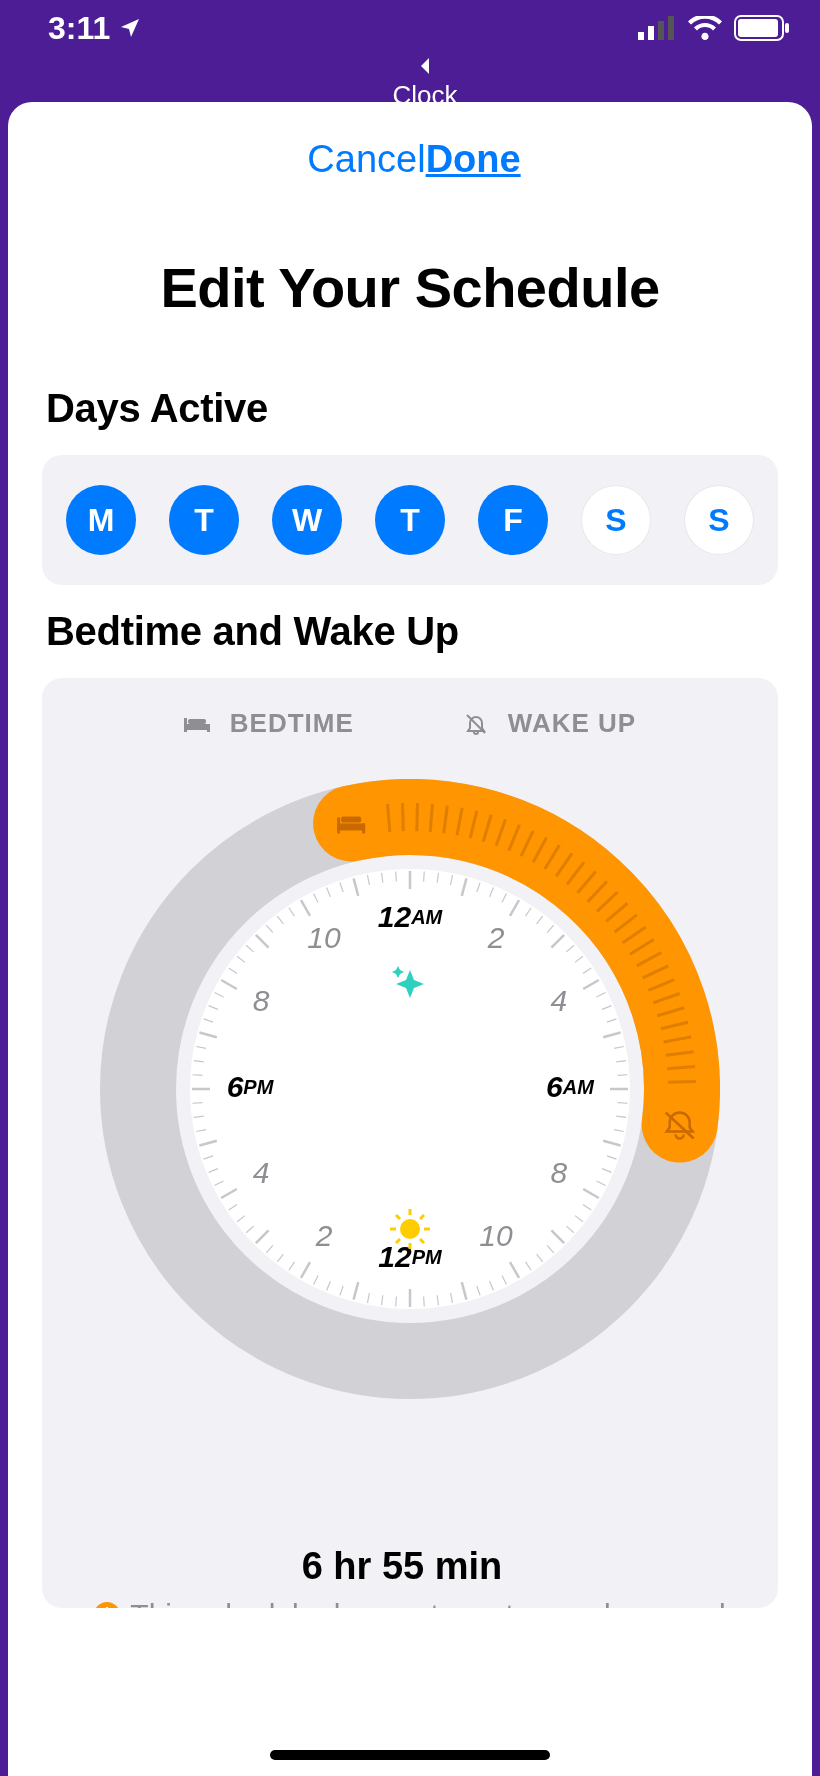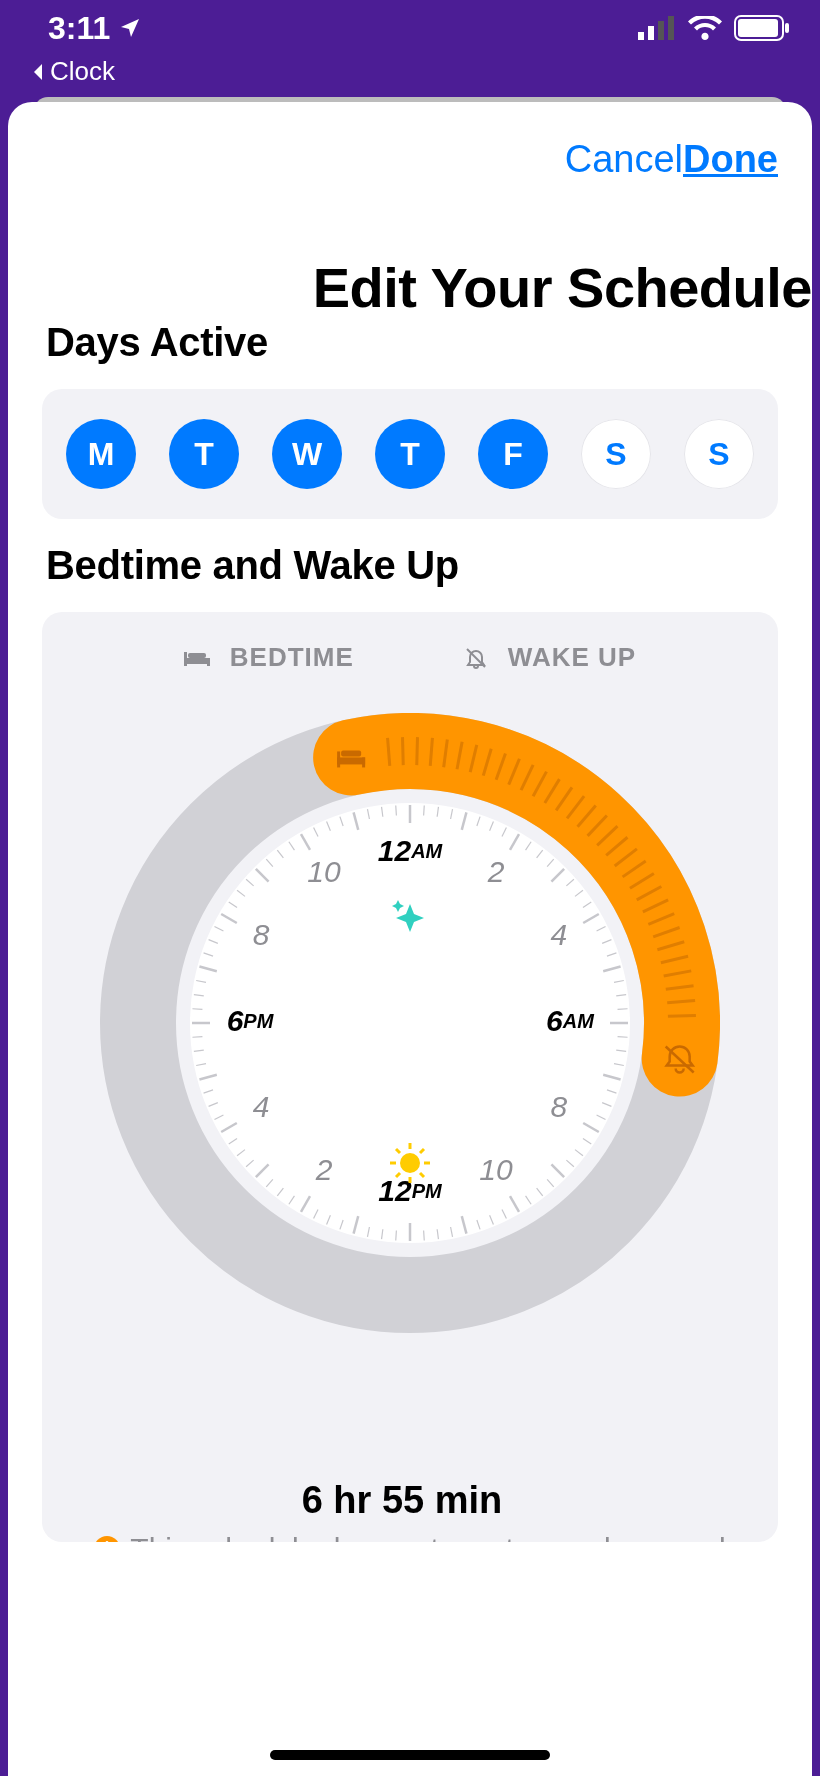--- a/index.html
+++ b/index.html
@@ -3,32 +3,32 @@
 <meta charset="utf-8">
 <style>
   * { box-sizing: border-box; margin: 0; padding: 0; }
   html, body { width: 820px; height: 1776px; font-family: -apple-system, "SF Pro Text", "Helvetica Neue", Arial, sans-serif; background: #000; }
   .phone { width: 820px; height: 1776px; background: #4c1d95; position: relative; overflow: hidden; }
 
   
   .statusbar { height: 56px; display: flex; align-items: center; justify-content: space-between; padding: 0 30px 0 48px; color: #fff; font-weight: 600; font-size: 32px; }
   .statusbar .left { display: flex; align-items: center; gap: 8px; }
   .statusbar .right { display: flex; align-items: center; gap: 12px; }
-  .back-app { color: #fff; font-size: 26px; font-weight: 400; padding: 0 0 10px 30px; display:flex; align-items:center; gap:4px;}
+  .back-app { color: #fff; font-size: 26px; font-weight: 400; padding: 0 0 10px 30px; display:flex; align-items:center; gap:4px;flex-direction:column;}
   .sheet-back { height: 14px; background: #bcbcbc; margin: 0 34px; border-radius: 14px 14px 0 0; }
 
   
   .sheet { position: absolute; top: 102px; left: 8px; right: 8px; bottom: 0; background: #fff; border-radius: 24px 24px 0 0; padding: 0 0 0 0; }
-  .navbar { display: flex; justify-content: flex-end; align-items: center; padding: 36px 34px 0 42px; }
+  .navbar { display: flex; justify-content: center; align-items: center; padding: 36px 34px 0 42px; }
   .nav-btn { color: #007aff; font-size: 38px; background: none; border: none; cursor: pointer; font-family: inherit; }
   .nav-btn.done { font-weight: 600; text-decoration: underline; }
 
-  h1.title { font-size: 56px; font-weight: 800; text-align: right; margin-top: 74px; letter-spacing: -0.5px; }
-
-  .section-label { font-size: 40px; font-weight: 700; padding: 0 38px; letter-spacing: -0.3px;}
+  h1.title { font-size: 56px; font-weight: 800; text-align: center; margin-top: 74px; letter-spacing: -0.5px; }
+
+  .section-label { font-size: 40px; font-weight: 700; padding: 0 38px; margin-top: 66px; letter-spacing: -0.3px;}
   .days-card { margin: 24px 34px 0 34px; background: #f2f2f6; border-radius: 20px; padding: 30px 24px; display: flex; justify-content: space-between; }
   .day { width: 70px; height: 70px; border-radius: 50%; display: flex; align-items: center; justify-content: center; font-size: 32px; font-weight: 600; cursor: pointer; }
   .day.active { background: #007aff; color: #fff; }
   .day.inactive { background: #fff; color: #007aff; box-shadow: inset 0 0 0 1px #e5e5ea; }
 
   .bw-card { margin: 24px 34px 0 34px; background: #f2f2f6; border-radius: 20px; padding: 30px 0 0 0; height: 930px; position: relative; overflow: hidden;}
   .bw-row { display: flex; justify-content: center; gap: 110px; }
   .bw-col { text-align: center; }
   .bw-head { color: #8e8e93; font-size: 26px; font-weight: 600; letter-spacing: 1px; display:flex; align-items:center; justify-content:center; gap:20px;}
   .bw-val { font-size: 40px; font-weight: 700; margin-top: 6px; }

